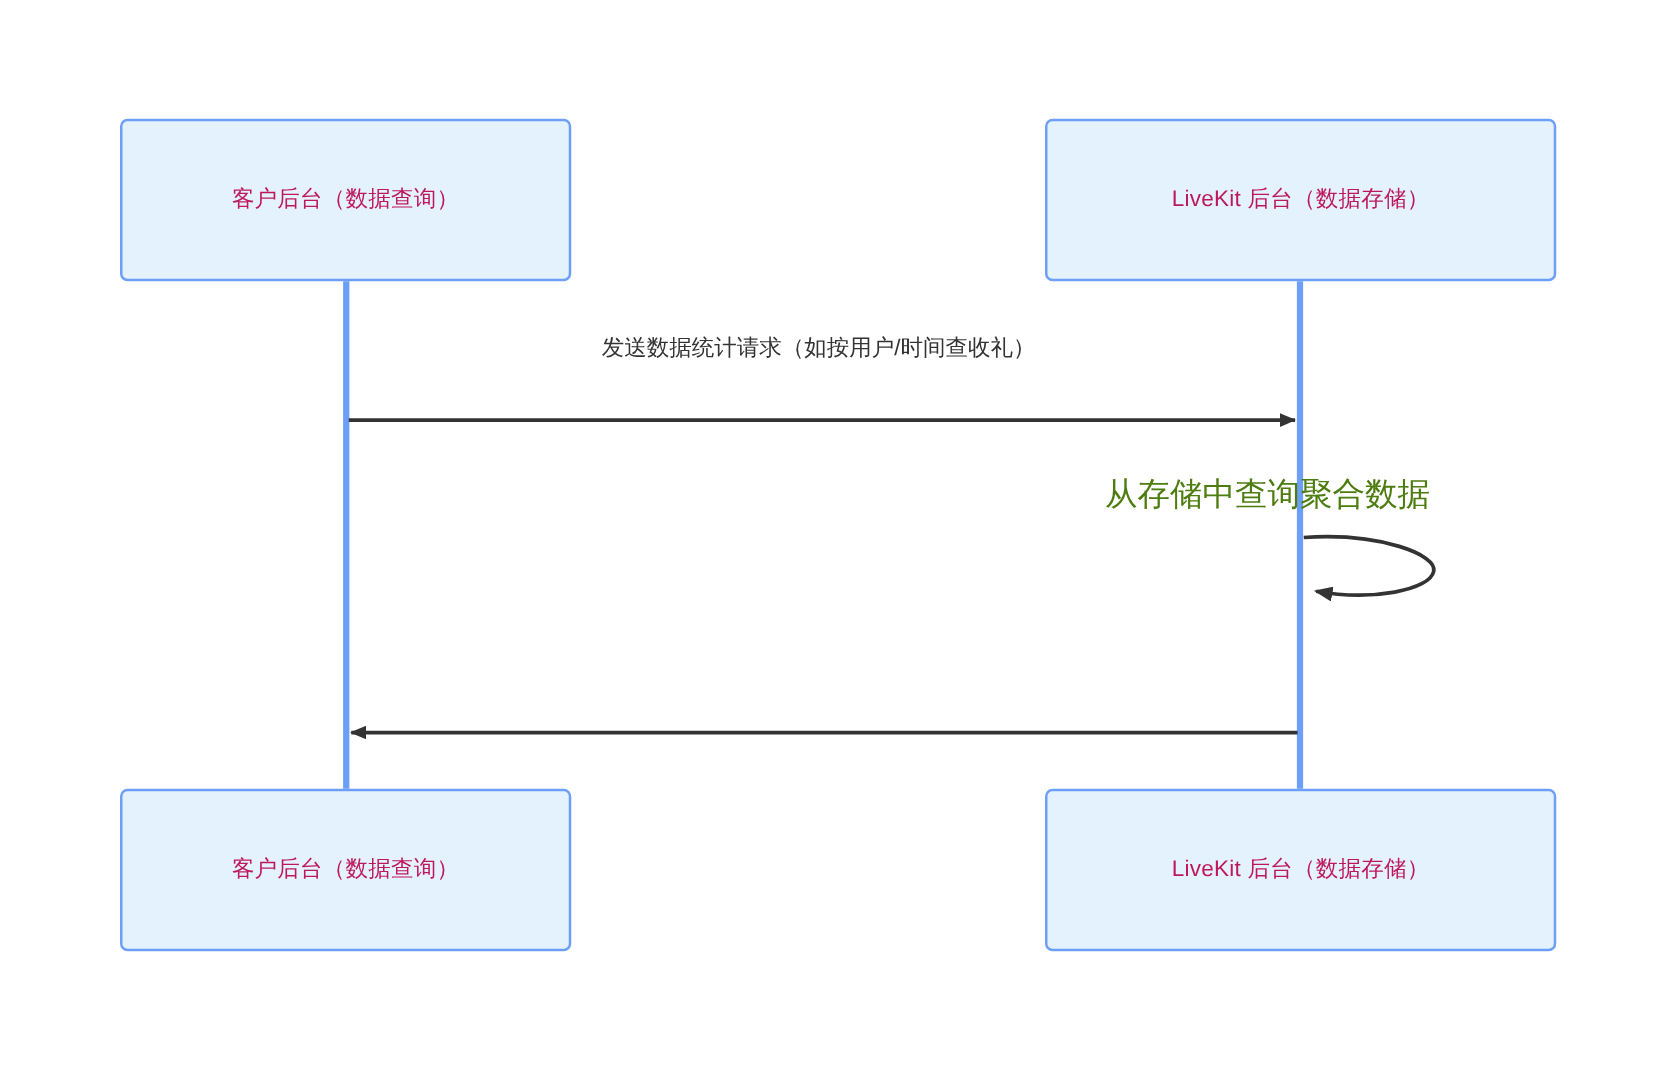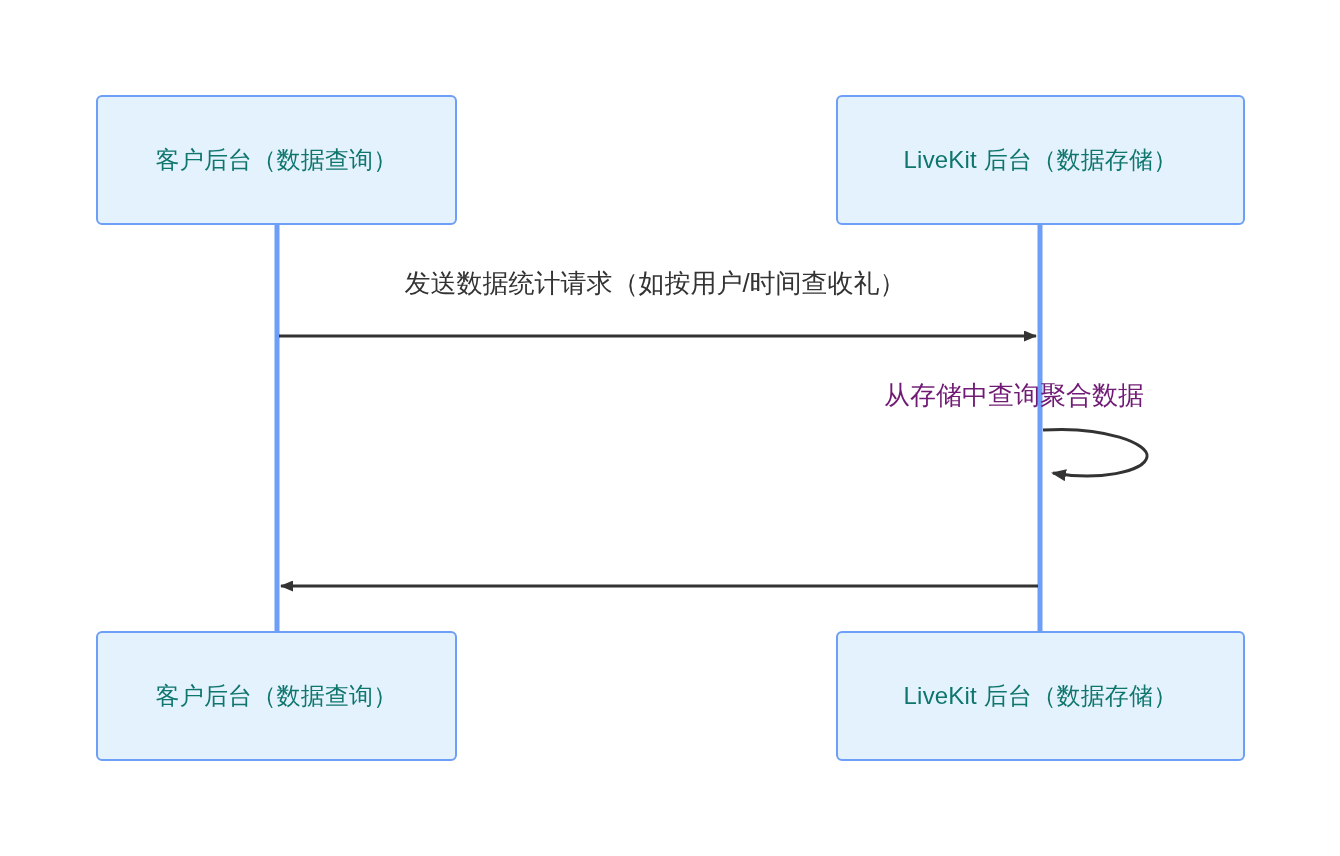--- a/index.html
+++ b/index.html
@@ -32,41 +32,41 @@
     box-sizing: border-box;
     background: #e4f2fd;
     border: 2px solid #6d9ef8;
     border-radius: 6px;
     display: flex;
     align-items: center;
     justify-content: center;
     z-index: 3;
   }
   .participant-label {
-    font-size: 24px;
+    font-size: 18px;
     line-height: 1.2;
-    color: #0f766e;
+    color: #be185d;
     white-space: nowrap;
     letter-spacing: 0.2px;
   }
   
   .message-label {
     position: absolute;
-    font-size: 26px;
+    font-size: 18px;
     line-height: 1.2;
     color: #333333;
     white-space: nowrap;
     transform: translateX(-50%);
     z-index: 4;
   }
   .loop-label {
     position: absolute;
     font-size: 26px;
     line-height: 1.2;
-    color: #701a75;
+    color: #4d7c0f;
     white-space: nowrap;
     z-index: 4;
   }
 </style>
 </head>
 <body>
 
 <div id="diagram-canvas">
 
   <svg id="diagram-svg" viewBox="0 0 1340 856">

